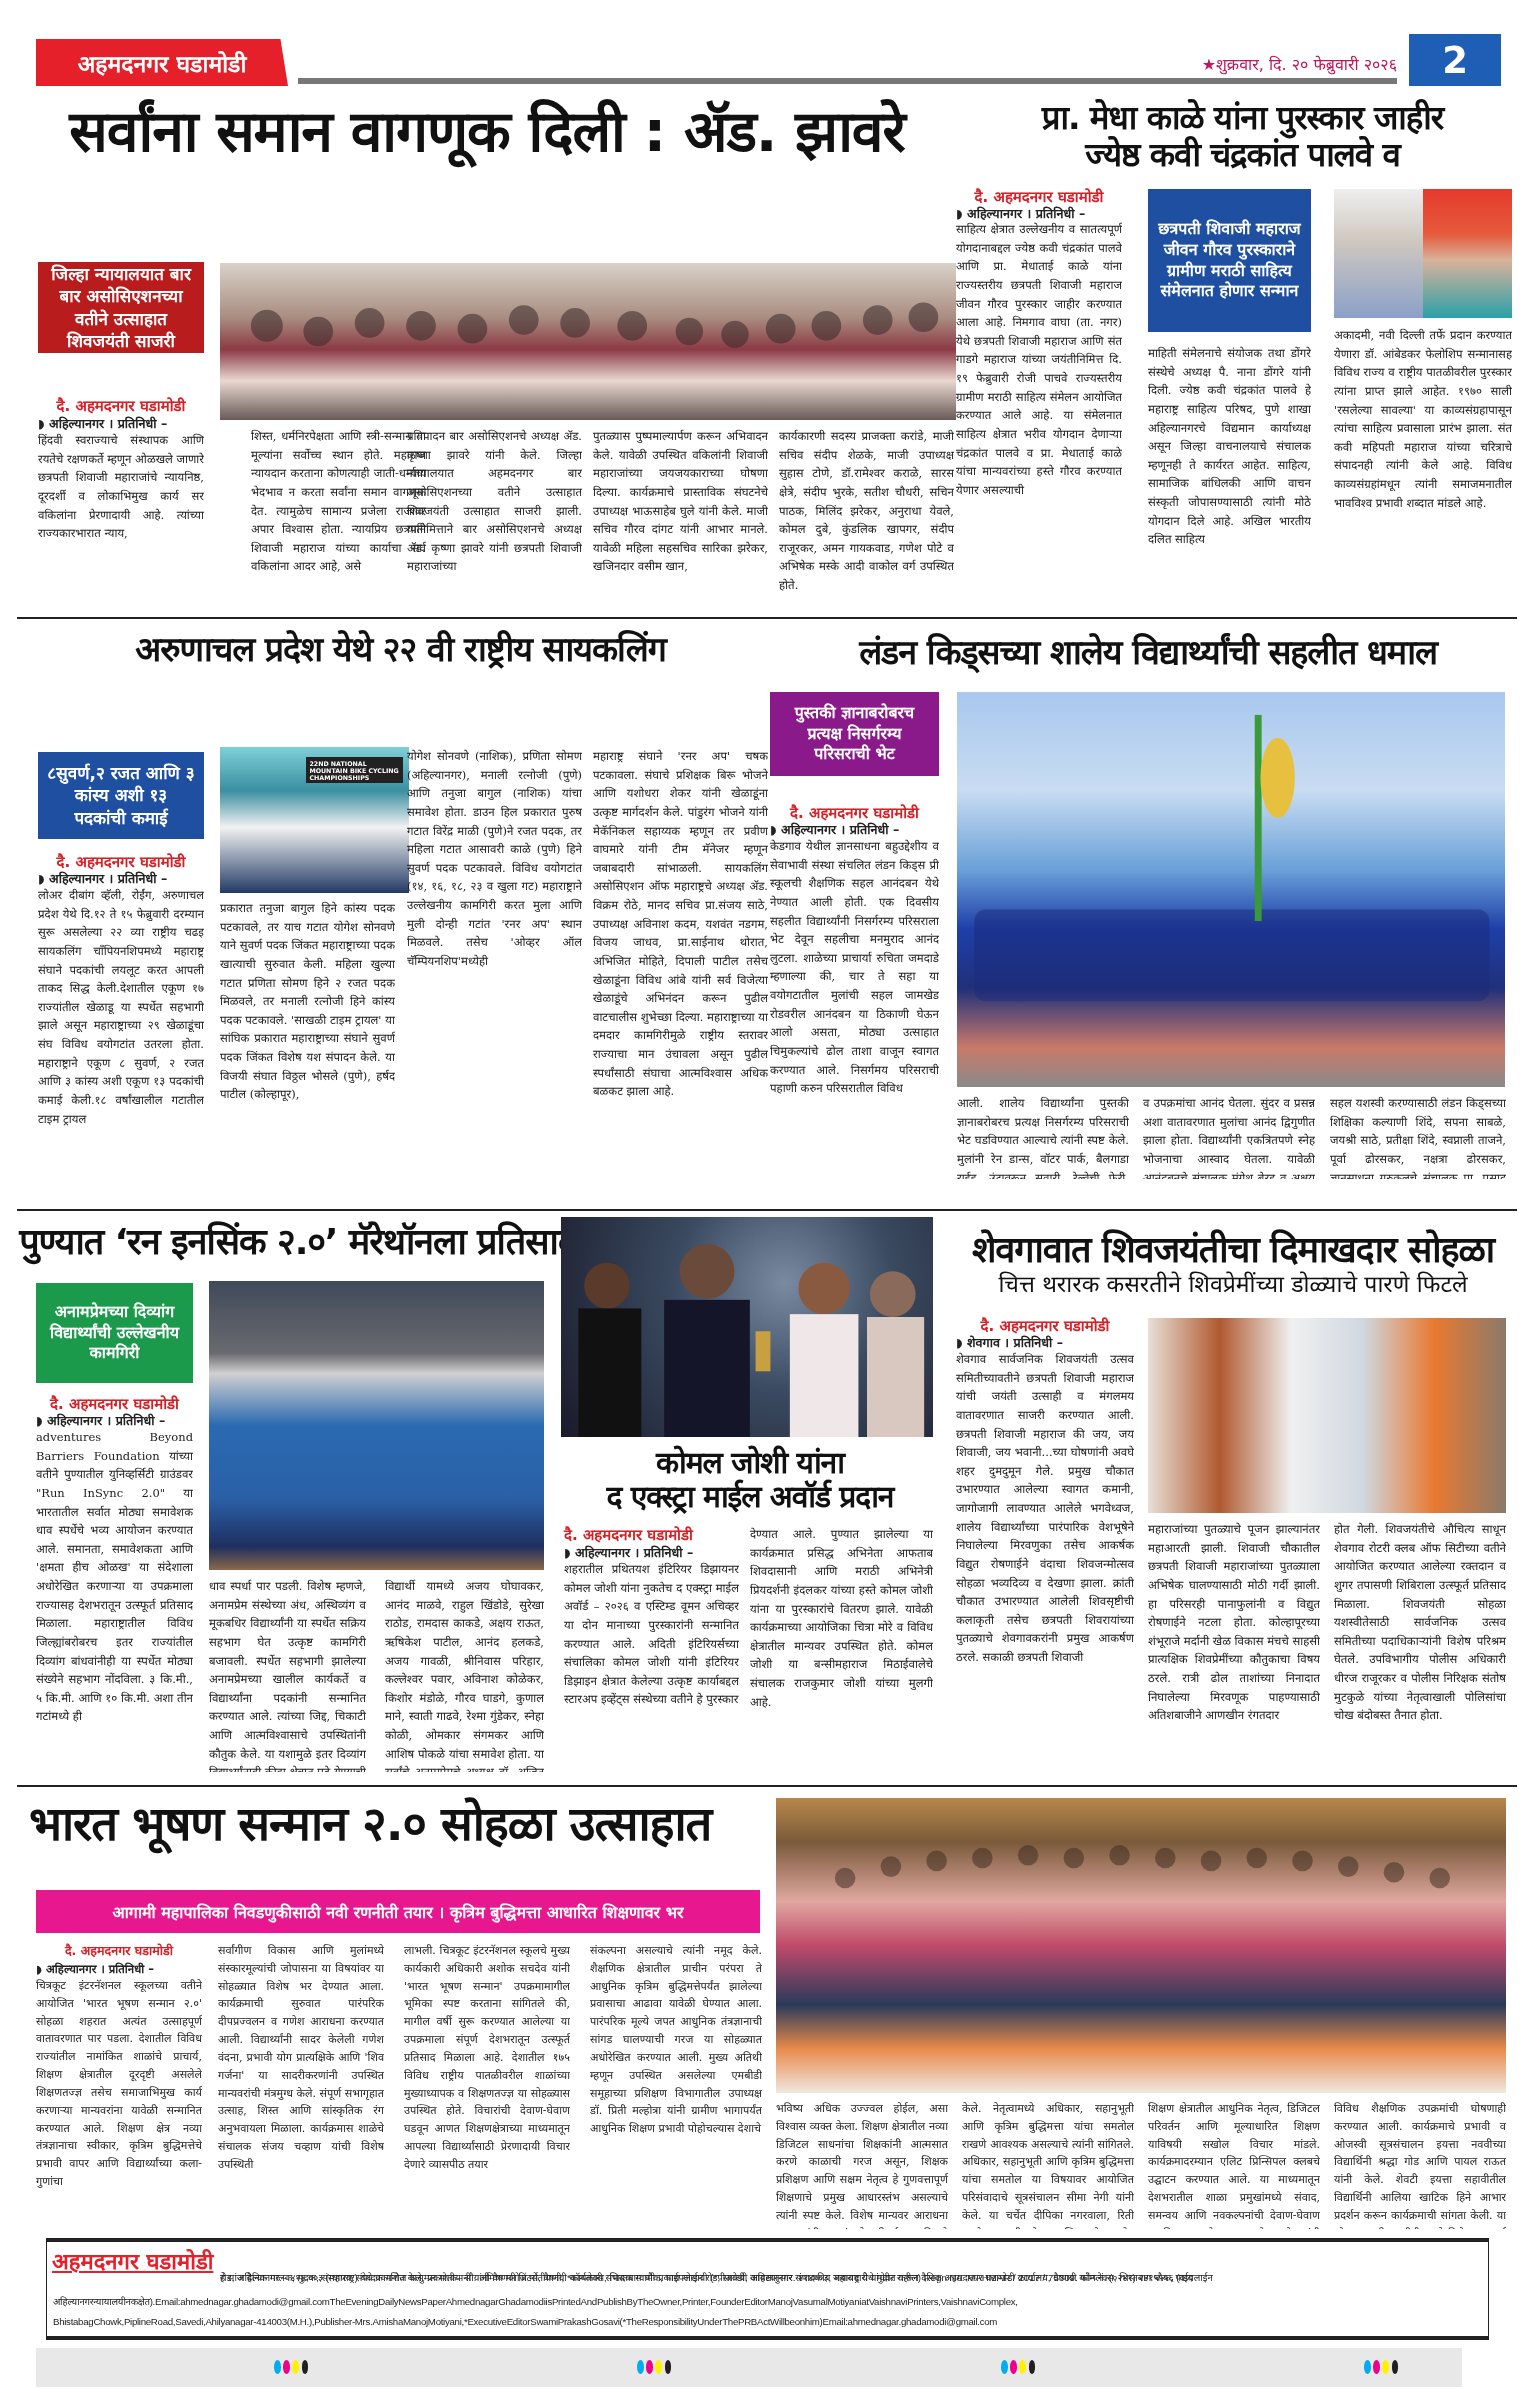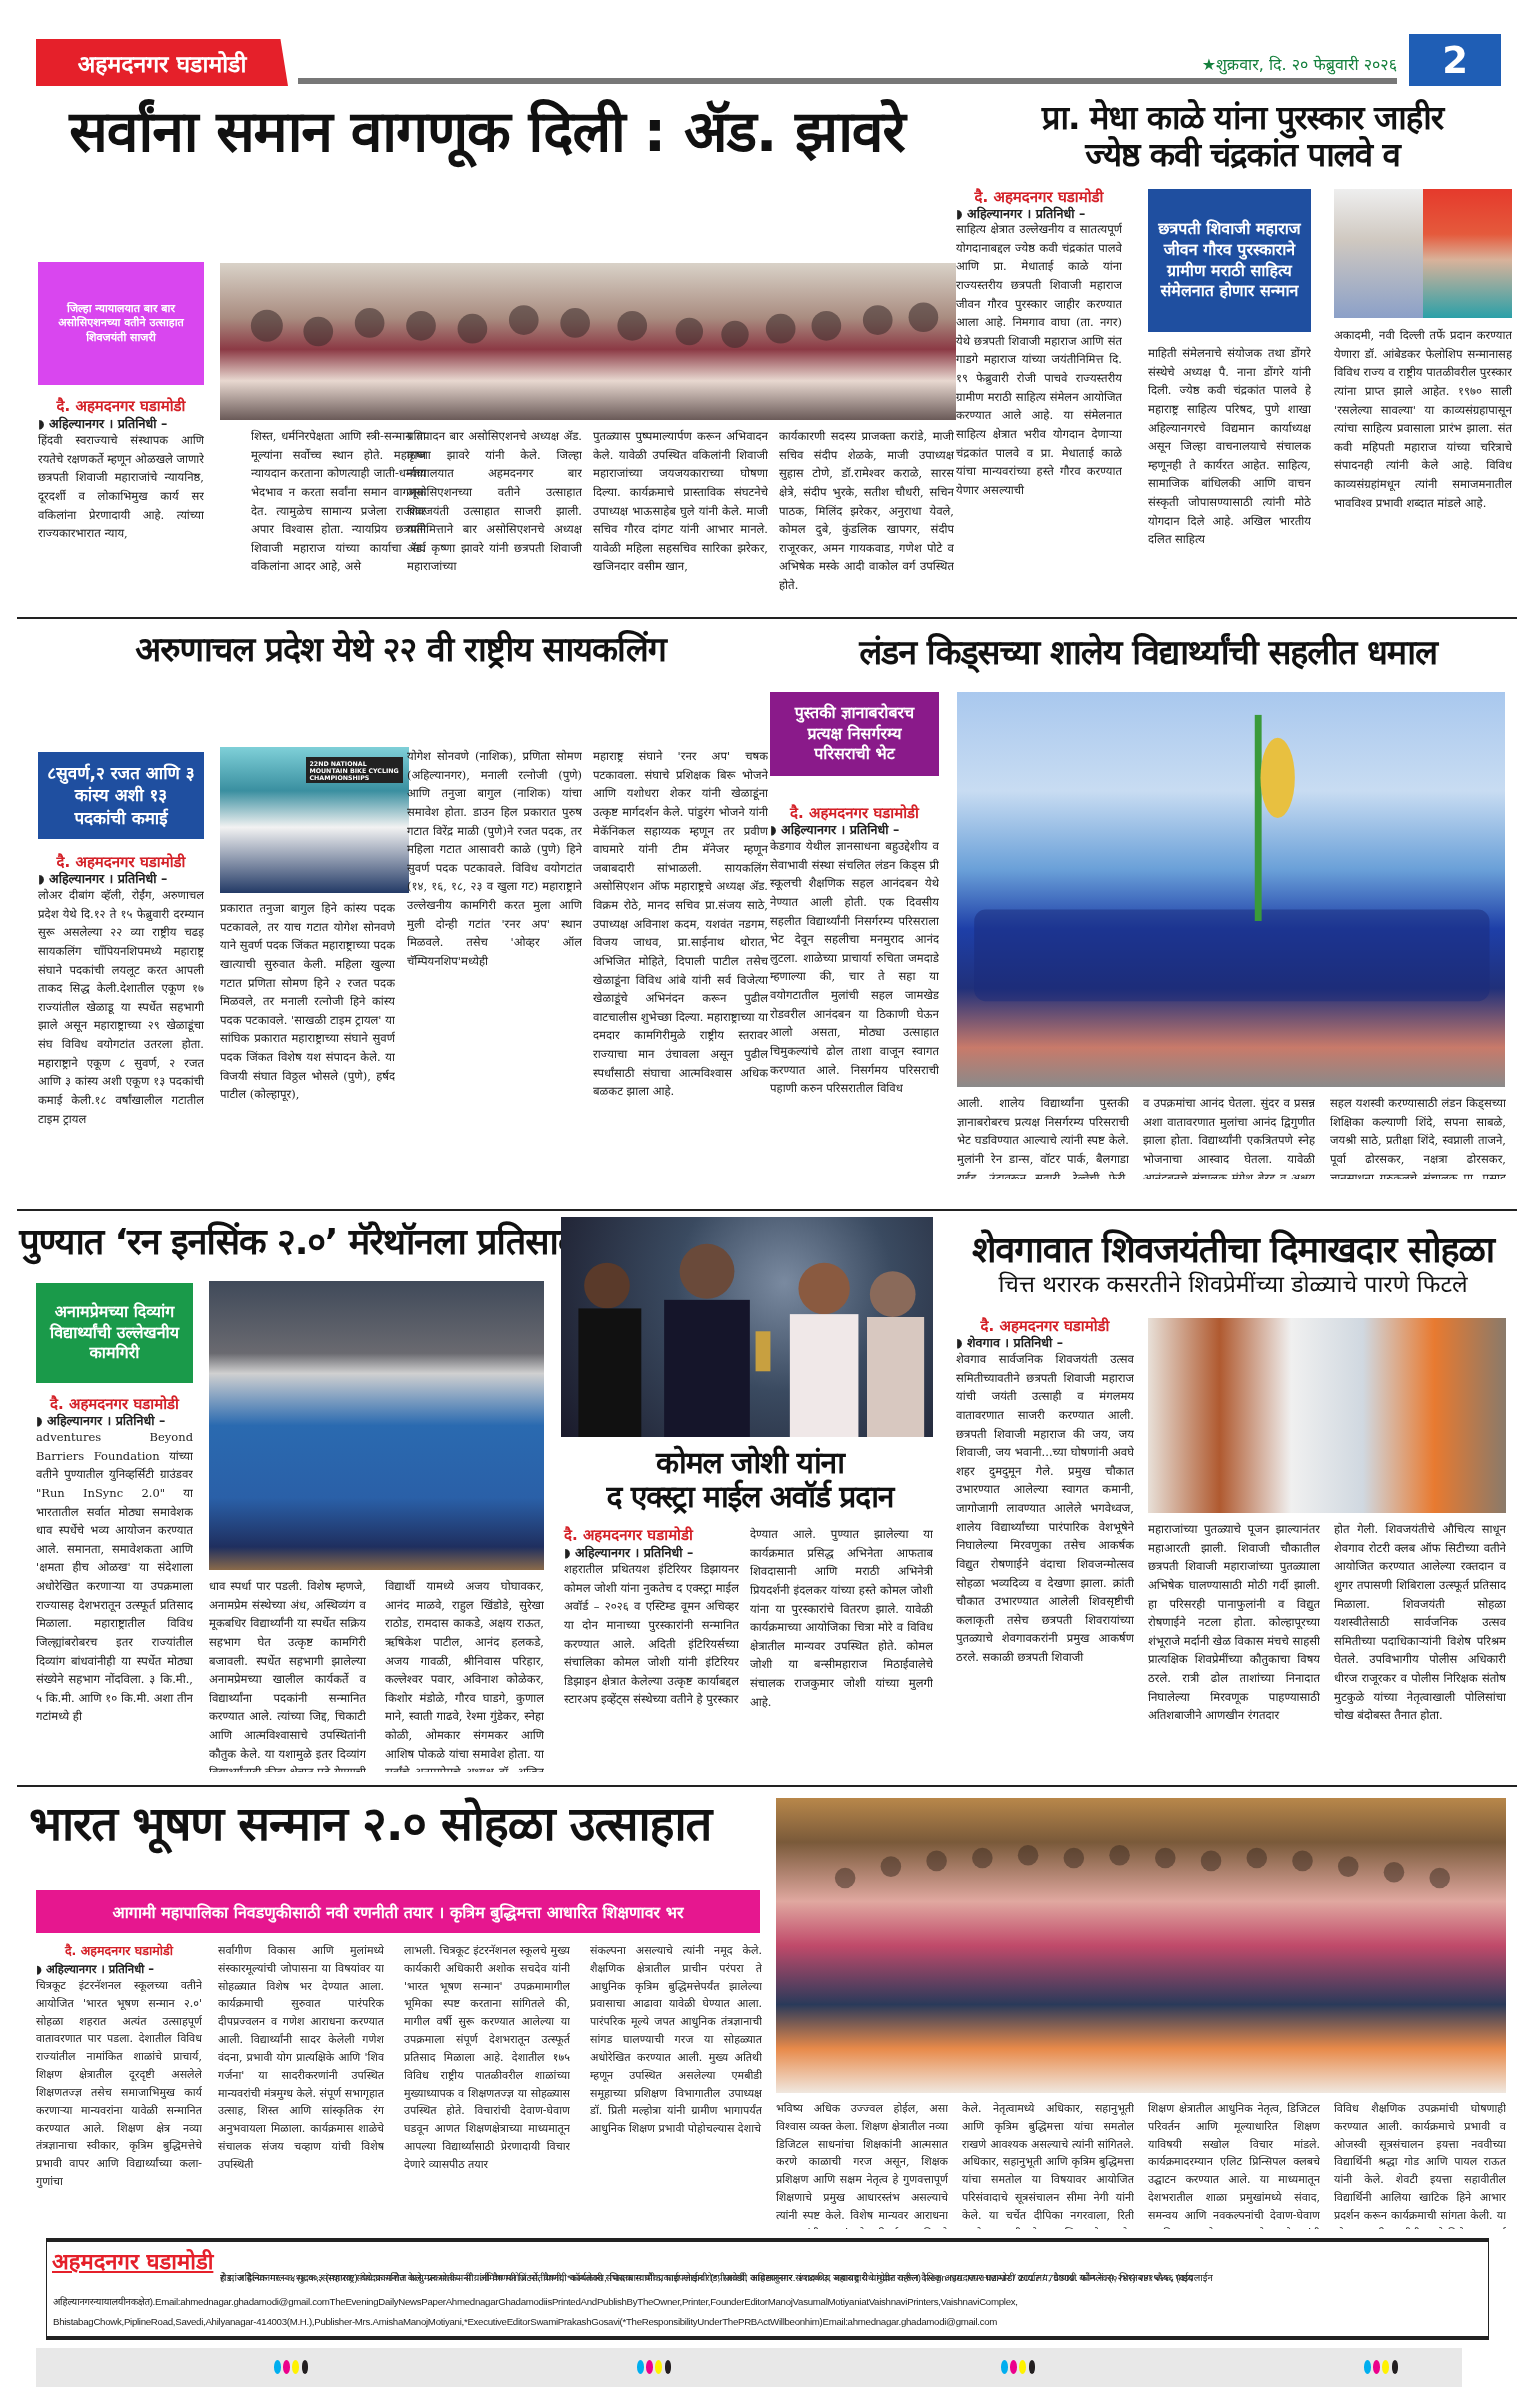--- a/index.html
+++ b/index.html
@@ -1,20 +1,20 @@
 <!DOCTYPE html>
 <html style="font-size:9.2px"><head>
 <meta charset="utf-8">
 <style>
 *{box-sizing:border-box;margin:0;padding:0}
 body{width:1533px;height:2389px;background:#fff;font-family:"DejaVu Serif",serif;color:#222;position:relative;overflow:hidden}
 .abs{position:absolute}
 .masthead-logo{left:36px;top:39px;width:252px;height:47px;background:#e5202a;color:#fff;font:bold 23px "DejaVu Sans",sans-serif;display:flex;align-items:center;justify-content:center;clip-path:polygon(0 0,97% 0,100% 100%,0 100%)}
 .masthead-rule{left:298px;top:78px;width:1099px;height:5.7px;background:#777}
-.date{left:1157px;top:53px;font:16px "DejaVu Sans",sans-serif;color:#15803d;width:240px;text-align:right}
+.date{left:1157px;top:53px;font:16px "DejaVu Sans",sans-serif;color:#be185d;width:240px;text-align:right}
 .pagenum{left:1409px;top:34px;width:92px;height:52px;background:#1f5eb5;color:#fff;font:bold 37px "DejaVu Sans",sans-serif;display:flex;align-items:center;justify-content:center}
 .head{font-family:"DejaVu Sans",sans-serif;font-weight:bold;color:#111;text-align:center;line-height:1.12;letter-spacing:-1.1px}
 .box{color:#fff;font:bold 19.5px "DejaVu Sans",sans-serif;text-align:center;display:flex;align-items:center;justify-content:center;padding:9.2px;line-height:1.3}
 .byline{color:#d42027;font:bold 15px "DejaVu Sans",sans-serif;text-align:center}
 .dateline{font:bold 12.6px "DejaVu Sans",sans-serif;color:#222}
 .dateline:before{content:"◗ ";}
 .col{font-size:11.5px;line-height:1.62;text-align:justify;color:#222;overflow:hidden}
 .photo{overflow:hidden}
 .rule{height:2.3px;background:#222}
 .footer-box{left:46px;top:2238px;width:1443px;height:102px;border:1.7px solid #222;border-top:4.6px solid #222;border-bottom:4.6px solid #222}
@@ -28,21 +28,21 @@
 <body>
 
 <div class="abs masthead-logo">अहमदनगर घडामोडी</div>
 <div class="abs masthead-rule"></div>
 <div class="abs date">★शुक्रवार, दि. २० फेब्रुवारी २०२६</div>
 <div class="abs pagenum">2</div>
 
 <div class="abs head" style="left:23px;top:100px;width:928px;font-size:57px;">
   <div>सर्वांना समान वागणूक दिली : ॲड. झावरे</div>
 </div>
-<div class="abs box" style="left:38px;top:262px;width:166px;height:123px;background:#d946ef;font-size:11px;">जिल्हा न्यायालयात बार बार असोसिएशनच्या वतीने उत्साहात शिवजयंती साजरी</div>
+<div class="abs box" style="left:38px;top:262px;width:166px;height:91px;background:#b91c1c;font-size:17px;">जिल्हा न्यायालयात बार बार असोसिएशनच्या वतीने उत्साहात शिवजयंती साजरी</div>
 <div class="abs byline" style="left:38px;top:395px;width:166px;">दै. अहमदनगर घडामोडी</div>
 <div class="abs dateline" style="left:38px;top:415px;width:166px;">अहिल्यानगर । प्रतिनिधी –</div>
 <div class="abs col" style="left:38px;top:431px;width:166px;height:166px;">हिंदवी स्वराज्याचे संस्थापक आणि रयतेचे रक्षणकर्ते म्हणून ओळखले जाणारे छत्रपती शिवाजी महाराजांचे न्यायनिष्ठ, दूरदर्शी व लोकाभिमुख कार्य सर वकिलांना प्रेरणादायी आहे. त्यांच्या राज्यकारभारात न्याय,</div>
 <div class="abs photo" style="left:220px;top:263px;width:736px;height:157px;background:linear-gradient(180deg,#d9d2c8 0%,#a98c80 35%,#8c3a45 55%,#e8d8d0 75%,#6a5a58 100%);">
   <svg width="736" height="157" viewBox="0 0 1285 275">
       <g fill="#3a2a2a" opacity=".55">
         <circle cx="80" cy="110" r="28"></circle>
         <circle cx="170" cy="120" r="26"></circle>
         <circle cx="260" cy="105" r="26"></circle>
         <circle cx="350" cy="110" r="26"></circle>

